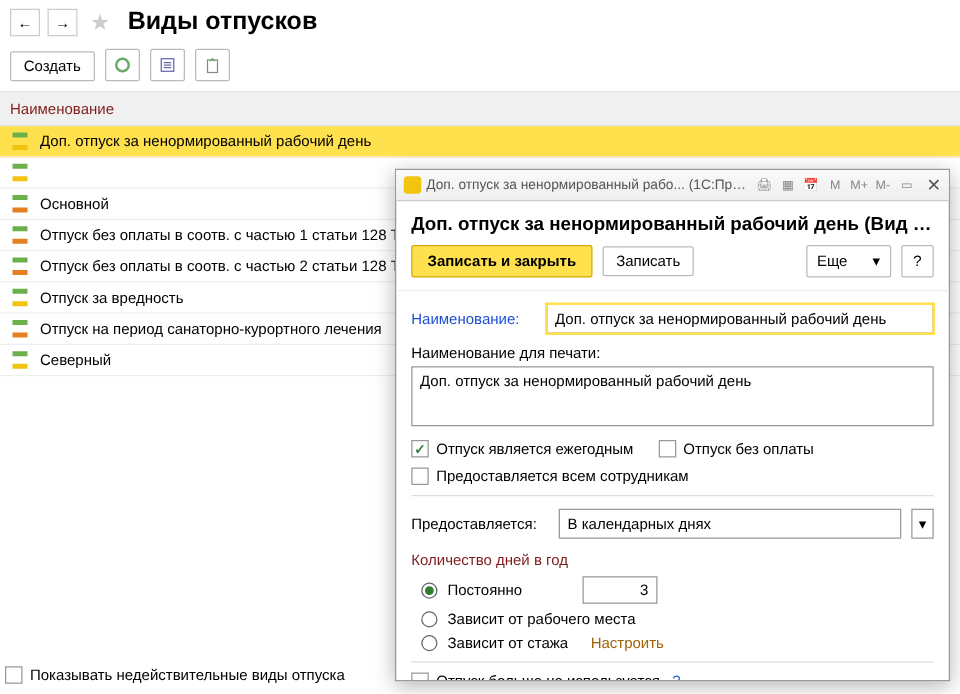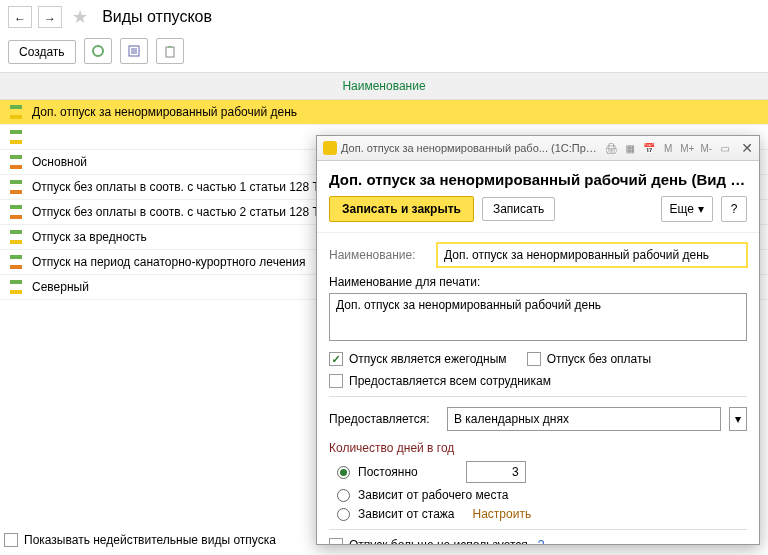--- a/index.html
+++ b/index.html
@@ -1,28 +1,28 @@
 <!DOCTYPE html>
 <html><head>
 <meta charset="utf-8">
 <style>
 * { box-sizing: border-box; margin: 0; padding: 0; font-family: Arial, sans-serif; font-size: 12px; }
 body { background: #fff; width: 768px; height: 555px; position: relative; overflow: hidden; }
 
 .top-bar { display: flex; align-items: center; padding: 6px 8px; gap: 6px; }
 .nav-btn { width: 24px; height: 22px; border: 1px solid #ccc; background: #fff; display: flex; align-items: center; justify-content: center; cursor: pointer; }
 .star { color: #ccc; font-size: 18px; margin: 0 4px; }
-.page-title { font-size: 16px; font-weight: normal; margin-left: 4px; }
+.page-title { font-size: 20px; font-weight: bold; margin-left: 4px; }
 
 .toolbar { display: flex; align-items: flex-end; padding: 4px 8px 8px; gap: 8px; }
 .btn { border: 1px solid #bbb; background: #fff; padding: 4px 10px; cursor: pointer; border-radius: 2px; }
 .icon-btn { width: 28px; height: 26px; border: 1px solid #bbb; background: #fff; display: flex; align-items: center; justify-content: center; cursor: pointer; border-radius: 2px; }
 
 .grid { border-top: 1px solid #ddd; }
-.grid-header { background: #f0f0f0; padding: 6px 8px; border-bottom: 1px solid #ddd; color: #15803d; text-align: center; }
+.grid-header { background: #f0f0f0; padding: 6px 8px; border-bottom: 1px solid #ddd; color: #7f1d1d; }
 .grid-row { display: flex; align-items: center; padding: 5px 8px; border-bottom: 1px solid #eee; gap: 8px; }
 .grid-row.selected { background: #ffe04d; }
 .row-icon { width: 16px; height: 14px; position: relative; flex-shrink: 0; }
 .row-icon::before { content: ""; position: absolute; width: 12px; height: 4px; background: #6ab04c; top: 0; left: 2px; }
 .row-icon::after { content: ""; position: absolute; width: 12px; height: 4px; background: #f1c40f; bottom: 0; left: 2px; }
 .row-icon.locked::after { background: #e67e22; }
 
 .footer { position: absolute; bottom: 8px; left: 4px; display: flex; align-items: center; gap: 6px; }
 .checkbox { width: 14px; height: 14px; border: 1px solid #999; background: #fff; display: inline-flex; align-items: center; justify-content: center; }
 .checkbox.checked::after { content: "✓"; color: #2e7d32; font-weight: bold; font-size: 11px; }
@@ -33,26 +33,26 @@
 .ic-logo { width: 14px; height: 14px; background: #f1c40f; border-radius: 3px; display: inline-block; }
 .dialog-title-text { flex: 1; color: #555; font-size: 11px; white-space: nowrap; overflow: hidden; text-overflow: ellipsis; }
 .title-icons { display: flex; gap: 3px; align-items: center; }
 .title-icons .ti { width: 16px; height: 16px; display: flex; align-items: center; justify-content: center; color: #888; font-size: 10px; cursor: pointer; }
 .close-x { font-size: 14px; color: #555; cursor: pointer; margin-left: 4px; }
 
 .dialog-header { padding: 10px 12px 8px; font-size: 15px; font-weight: bold; white-space: nowrap; overflow: hidden; text-overflow: ellipsis; }
 .dialog-toolbar { display: flex; align-items: center; gap: 8px; padding: 0 12px 10px; border-bottom: 1px solid #eee; }
 .btn-save { background: #ffe04d; border: 1px solid #d4a800; font-weight: bold; padding: 5px 12px; cursor: pointer; border-radius: 2px; }
 .spacer { flex: 1; }
-.btn-more { border: 1px solid #bbb; padding: 5px 8px; background: #fff; cursor: pointer; border-radius: 2px; display: flex; align-items: center; gap: 4px; }
+.btn-more { border: 1px solid #bbb; padding: 5px 8px; background: #fff; cursor: pointer; border-radius: 2px; display: flex; align-items: center; gap: 20px; }
 .btn-q { width: 26px; border: 1px solid #bbb; padding: 5px 0; text-align: center; background: #fff; cursor: pointer; border-radius: 2px; }
 
 .dialog-body { padding: 10px 12px; flex: 1; overflow: hidden; }
 .form-row { display: flex; align-items: center; gap: 8px; margin-bottom: 8px; }
-.form-label { width: 100px; color: #737373; }
+.form-label { width: 100px; color: #1d4ed8; }
 .text-input { flex: 1; border: 1px solid #999; padding: 4px 6px; }
 .text-input.focused { outline: 2px solid #ffe04d; outline-offset: -1px; }
 .textarea { width: 100%; border: 1px solid #999; padding: 4px 6px; height: 48px; resize: none; }
 .check-row { display: flex; align-items: center; gap: 20px; margin: 8px 0; }
 .check-item { display: flex; align-items: center; gap: 6px; }
 
 .select-row { display: flex; align-items: center; gap: 8px; margin: 10px 0; }
 .select { flex: 1; border: 1px solid #999; padding: 4px 6px; display: flex; justify-content: space-between; align-items: center; }
 .select-btn { width: 18px; height: 24px; border: 1px solid #999; background: #fff; display: flex; align-items: center; justify-content: center; }
 

